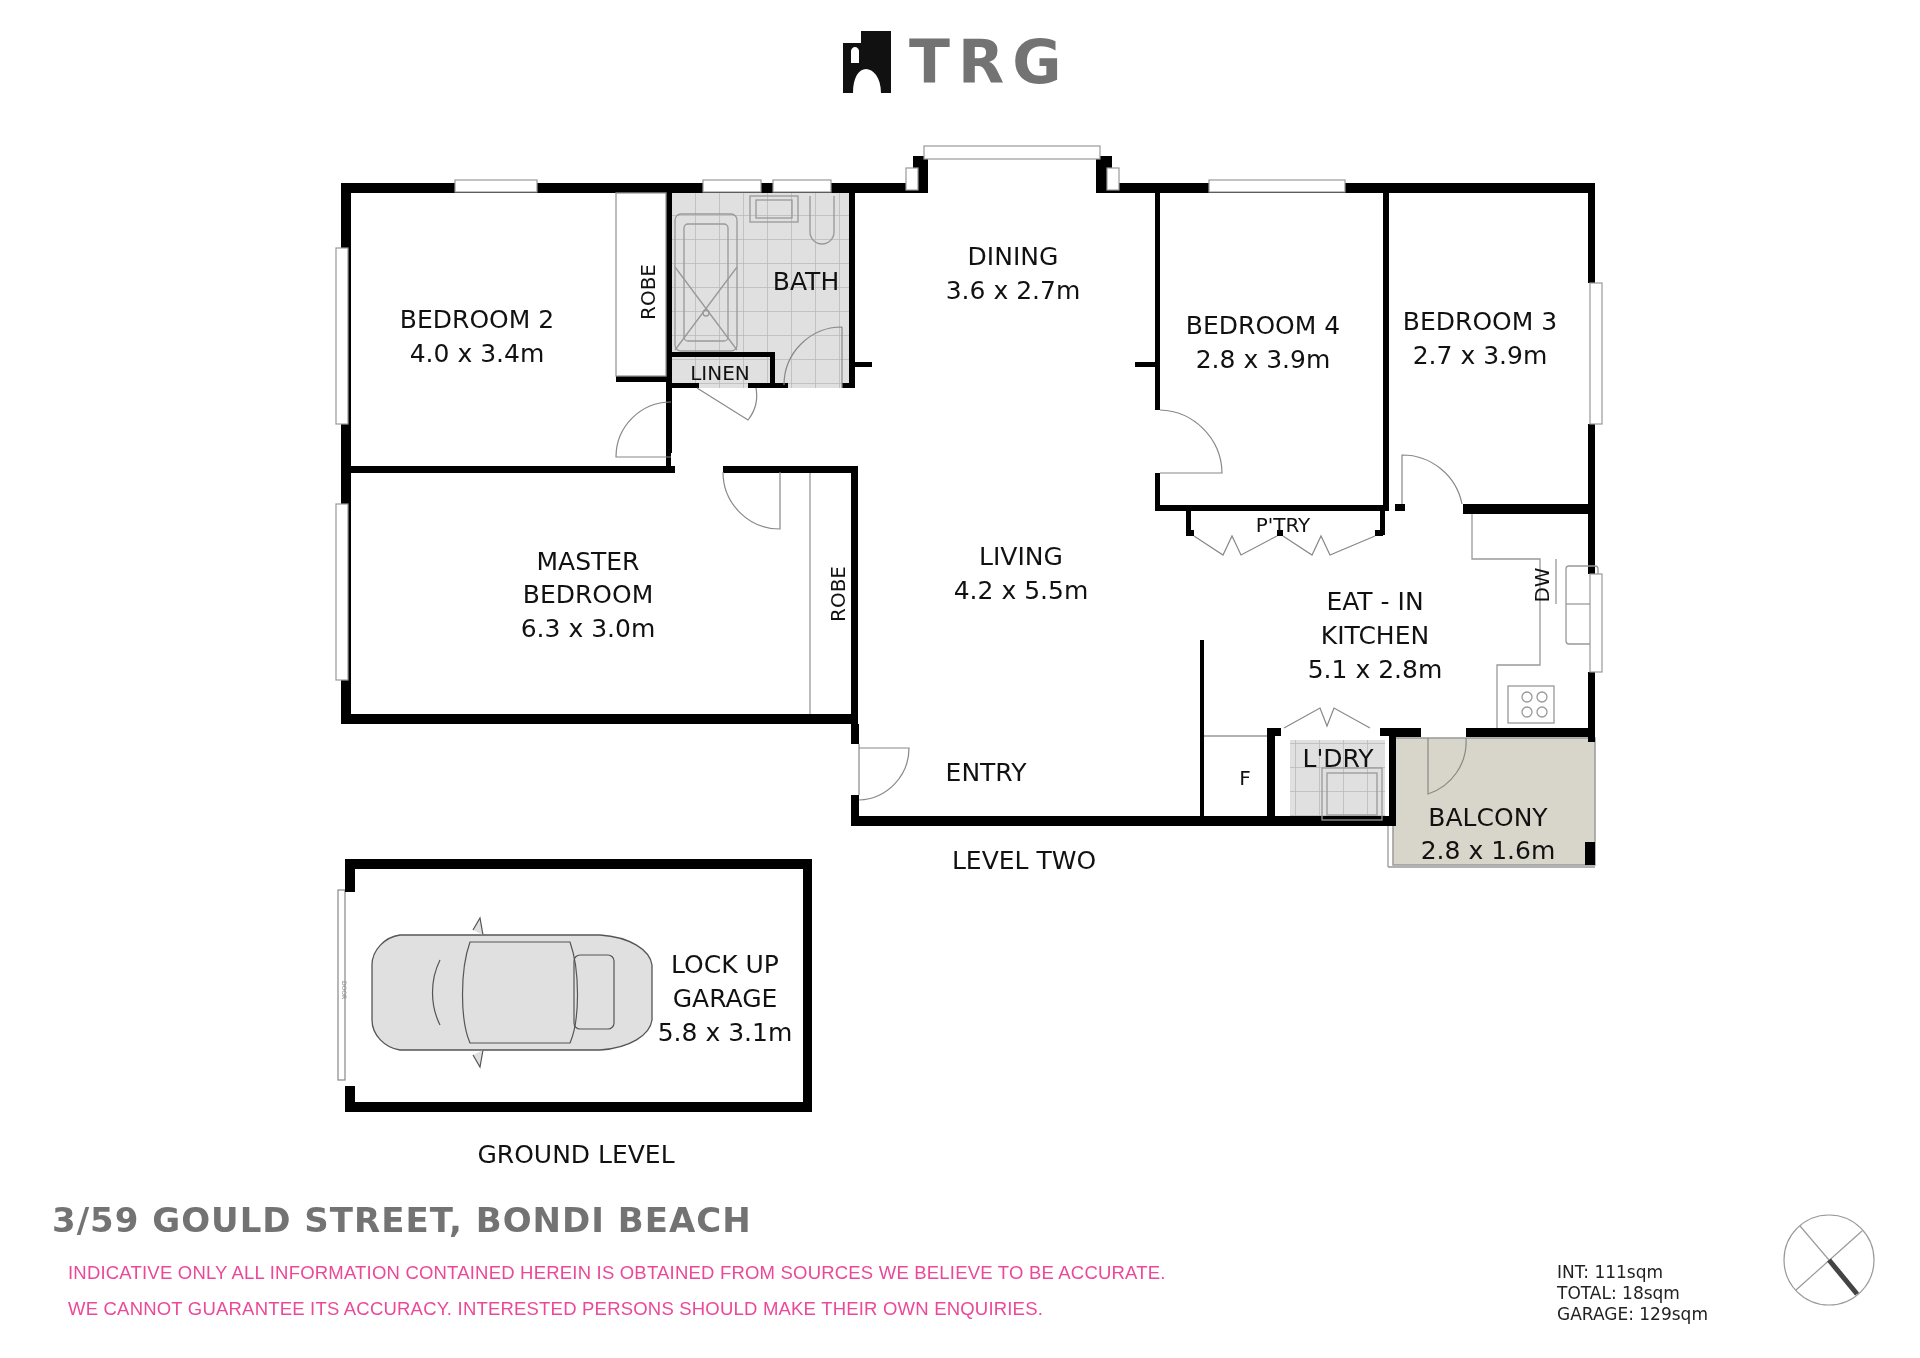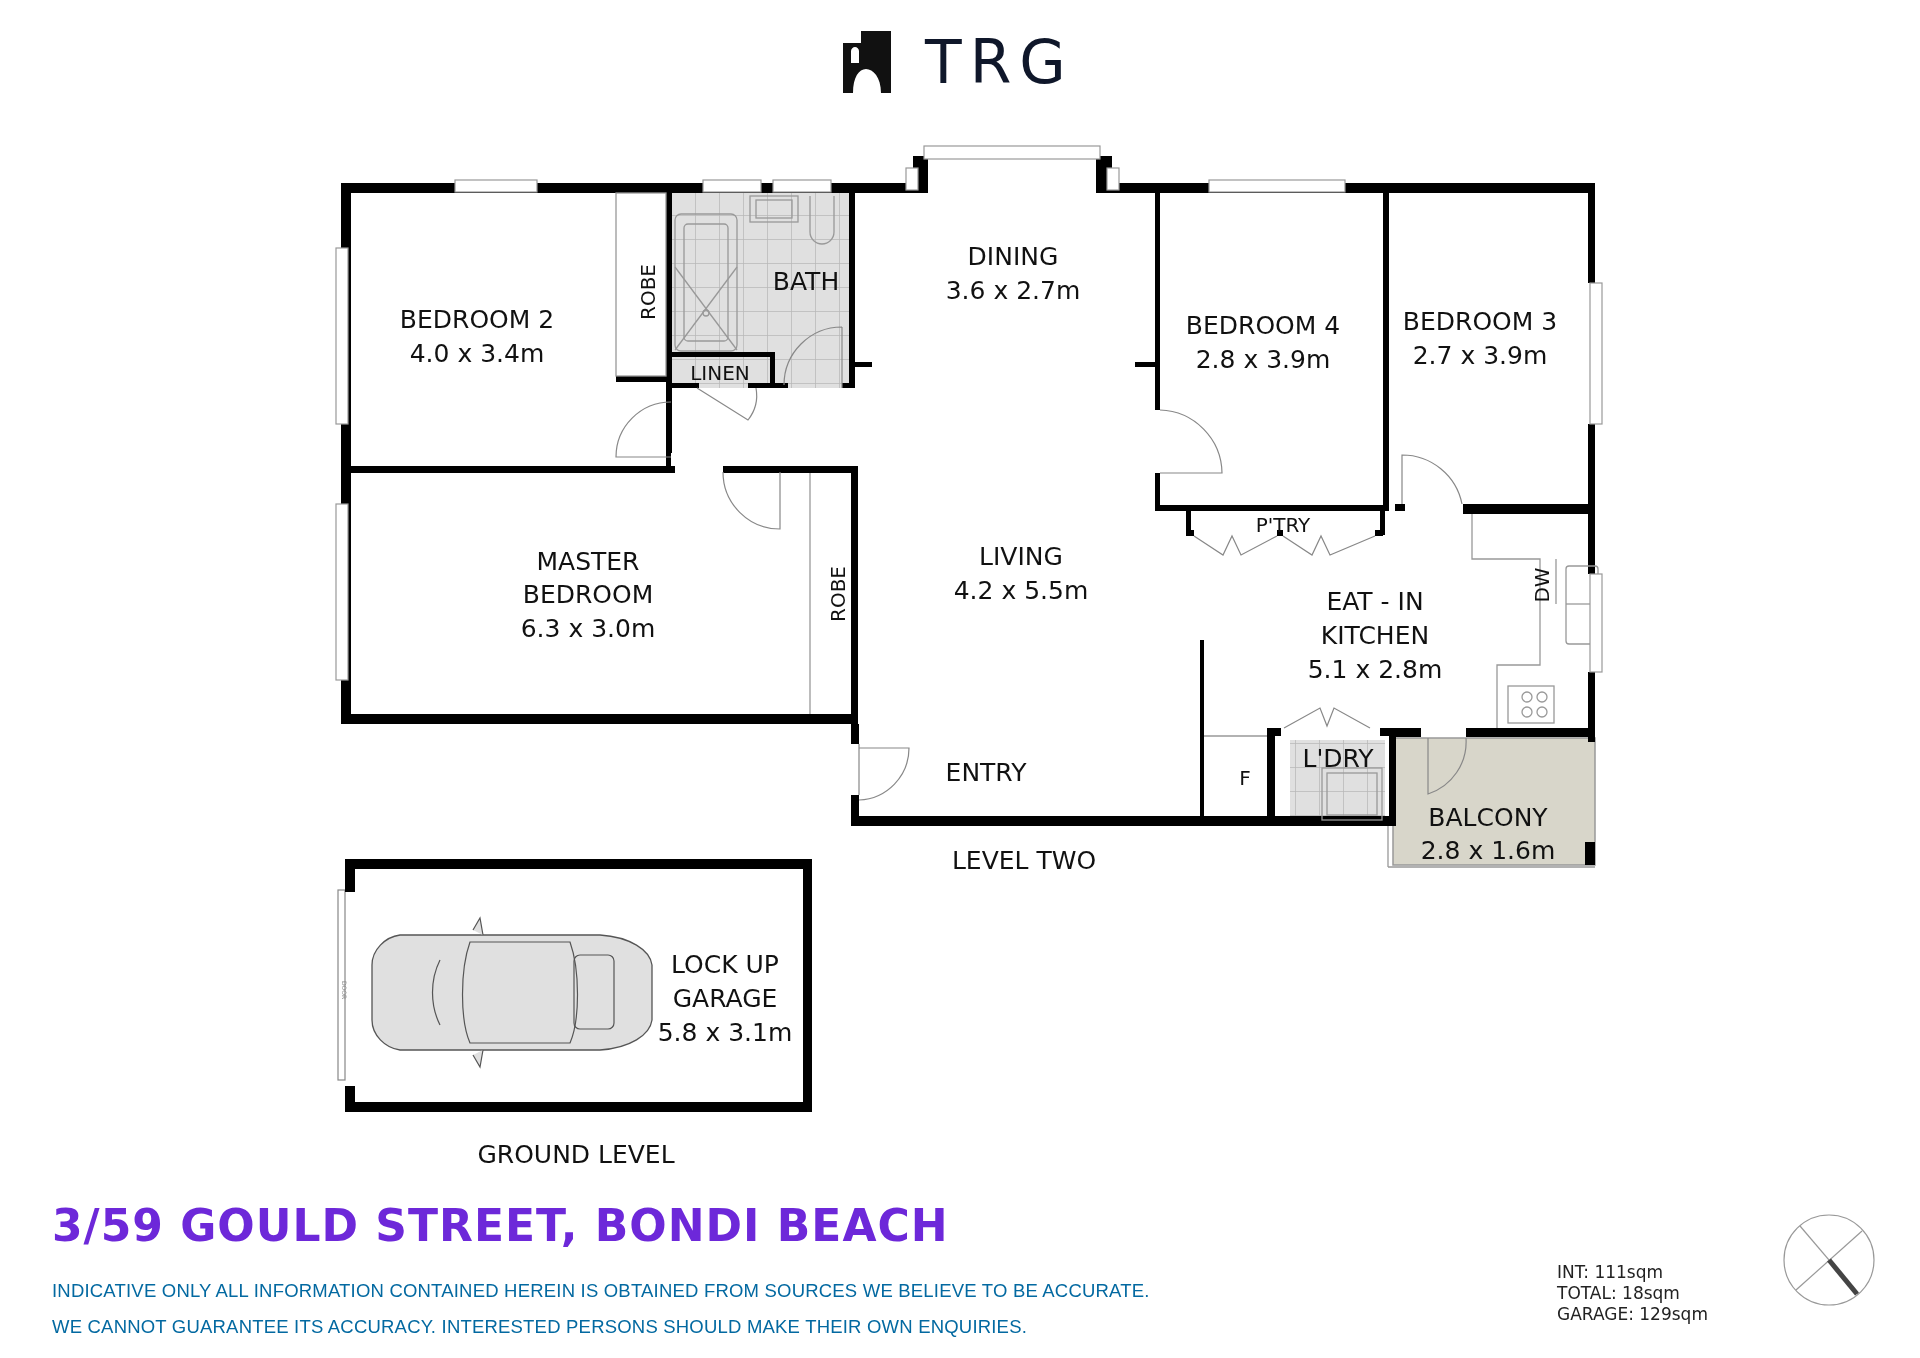--- a/index.html
+++ b/index.html
@@ -1,27 +1,27 @@
 <!DOCTYPE html>
 <html><head>
 <meta charset="utf-8">
 <style>
   html, body { margin: 0; padding: 0; background: #ffffff; }
   body { width: 1920px; height: 1358px; position: relative; overflow: hidden;
          font-family: "Liberation Sans", "DejaVu Sans", sans-serif; color: #111; }
   .logo { position: absolute; left: 843px; top: 30px; height: 64px; display: flex; align-items: center; }
-  .logo-text { font-family: "DejaVu Sans", sans-serif; font-size: 60px; letter-spacing: 8px; margin-left: 34px; font-weight: 400; color: #0f172a; line-height: 1; }
+  .logo-text { font-family: "DejaVu Sans", sans-serif; font-size: 60px; letter-spacing: 8px; margin-left: 18px; font-weight: 700; color: #737373; line-height: 1; }
   svg.plan { position: absolute; left: 0; top: 0; }
   .room-label { font-family: "DejaVu Sans", sans-serif; font-size: 25px; fill: #111; text-anchor: middle; }
   .small-label { font-family: "DejaVu Sans", sans-serif; font-size: 20px; fill: #111; text-anchor: middle; }
   .tiny-label { font-family: "DejaVu Sans", sans-serif; font-size: 6px; fill: #888; text-anchor: middle; }
   .address { position: absolute; left: 52px; top: 1200px; font-family: "DejaVu Sans", sans-serif;
-             font-size: 44px; font-weight: 600; letter-spacing: 1px; color: #6d28d9; }
-  .disclaimer { position: absolute; left: 52px; font-family: "Liberation Sans", sans-serif;
-                font-size: 18.5px; color: #0369a1; letter-spacing: 0.2px; margin-top: 18px; }
+             font-size: 34px; font-weight: 600; letter-spacing: 1px; color: #737373; }
+  .disclaimer { position: absolute; left: 68px; font-family: "Liberation Sans", sans-serif;
+                font-size: 18.5px; color: #ec4899; letter-spacing: 0.2px; }
   .d1 { top: 1262px; }
   .d2 { top: 1298px; }
   .areas { position: absolute; left: 1557px; top: 1262px; font-family: "DejaVu Sans", sans-serif;
            font-size: 17px; color: #222; line-height: 21px; }
   .areas div { white-space: nowrap; }
 </style>
 </head>
 <body>
 
 <div class="logo">

